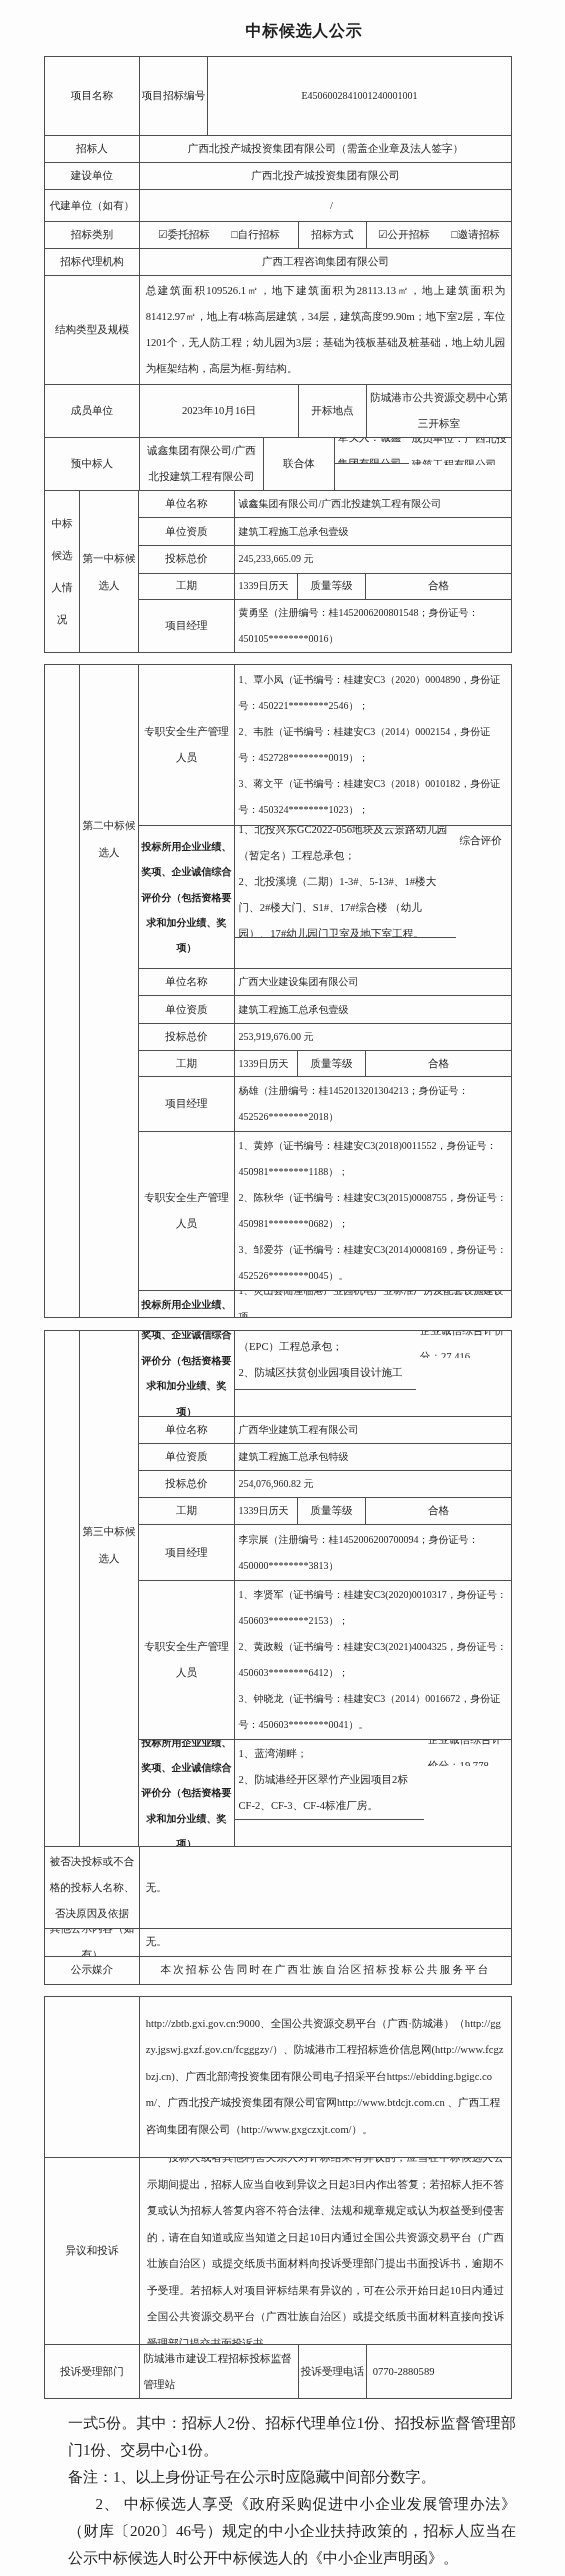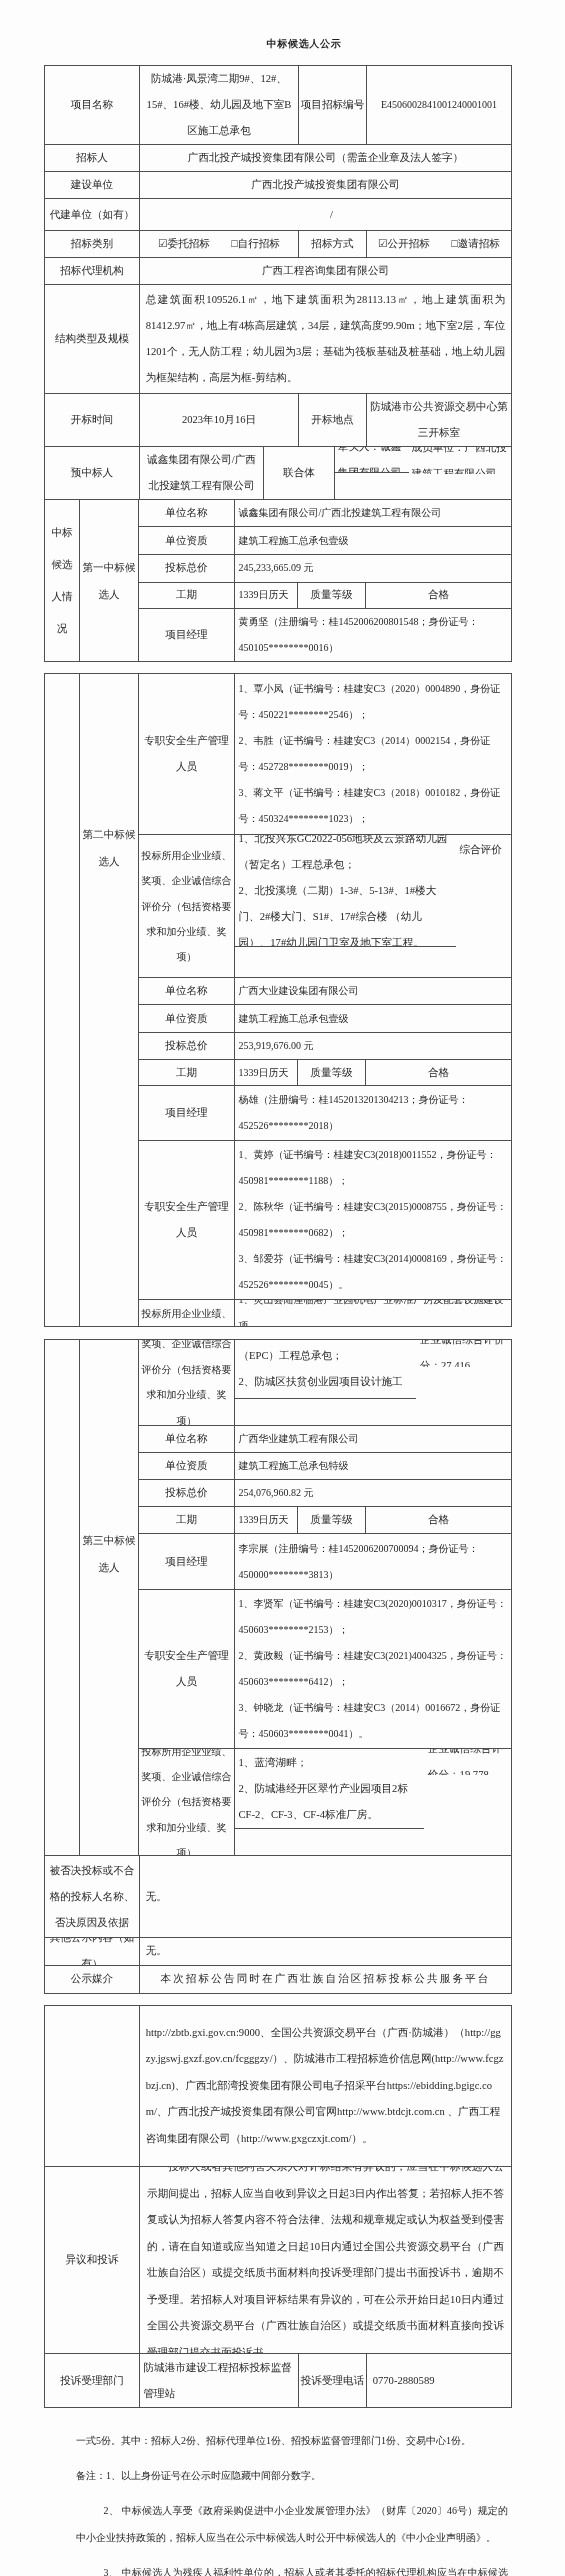--- a/index.html
+++ b/index.html
@@ -1,17 +1,17 @@
 <!DOCTYPE html>
 <html style="font-size:11.3px"><head>
 <meta charset="utf-8">
 <style>
   html,body{margin:0;padding:0;background:#fdfdfd;}
   body{width:565px;font-family:"Liberation Serif","DejaVu Serif",serif;color:#1f1f1f;}
-  .doc-title{padding-top:37px;margin-bottom:14px;text-align:center;font-size:10px;font-weight:bold;letter-spacing:0.7px;margin-left:43px;}
+  .doc-title{padding-top:21px;margin-bottom:14px;text-align:center;font-size:16px;font-weight:bold;letter-spacing:0.7px;margin-left:43px;}
   .seg{margin:0 53px 0 44px;border:1.4px solid #4e4e4e;background:#fdfdfd;}
   .seg + .seg{margin-top:11.3px;}
   .row{display:flex;border-bottom:1.4px solid #4e4e4e;box-sizing:border-box;}
   .seg > .row:last-child{border-bottom:none;}
   .c{box-sizing:border-box;border-right:1.4px solid #4e4e4e;display:flex;align-items:center;font-size:10.6px;line-height:26px;overflow:hidden;}
   .row .c:last-child, .mrow .c:last-child{border-right:none;}
   .lab{justify-content:center;text-align:center;padding:0 1.4px;}
   .val{padding:0 5.7px;text-align:left;}
   .ctr{justify-content:center;text-align:center;padding:0 2.8px;}
   .ml{white-space:pre-line;}
@@ -21,45 +21,44 @@
   .wA{width:35px;}.wB{width:59px;}.wC{width:96px;}.w89{width:63px;}
   .col{flex-direction:row;align-items:stretch;padding:0;display:flex;}
   .col > .sub{box-sizing:border-box;border-bottom:1.4px solid #4e4e4e;display:flex;align-items:center;font-size:10.6px;line-height:26px;overflow:hidden;}
   .col > .sub:last-child{border-bottom:none;}
   .main{flex:1;display:flex;flex-direction:column;}
   .mrow{display:flex;border-bottom:1.4px solid #4e4e4e;box-sizing:border-box;}
   .main > .mrow:last-child{border-bottom:none;}
   .vert{line-height:32px;}
   .rank{line-height:27px;}
   .dcell{font-size:10px;line-height:26px;padding:0 3.5px;text-align:left;}
-  .perf-label{font-size:10px;line-height:25.4px;}
+  .perf-label{font-size:10px;line-height:25.4px;font-weight:bold;}
   .h37{height:26px;}.h38{height:27px;}.h39{height:27.6px;}.h40{height:28px;}.h43{height:30px;}.h45{height:32px;gap:12px;}
   .h74{height:52px;}.h75{height:53px;}.h78{height:55px;}.h79{height:56px;}.h84{height:59px;}
   .h112{height:79px;}.h113{height:80px;}.h116{height:82px;}.h122{height:86px;}.h150{height:106px;}
   .h154{height:109px;}.h159{height:112px;}.h202{height:143px;}.h225{height:159px;}.h228{height:161px;}
   .h264{height:187px;}.h430{height:304px;}.h493{height:348px;}.h607{height:429px;}
   .bspacer{box-sizing:border-box;}
   .blabel{display:flex;align-items:center;justify-content:center;text-align:center;font-size:10.6px;}
   .media-line{letter-spacing:2.1px;justify-content:center;text-align:center;}
   .urlblock{word-break:break-all;line-height:26.5px;}
   .para{display:block;padding:5.7px 7px;text-align:justify;line-height:26.5px;font-size:10.6px;}
   .para-indent{text-indent:2em;}
   .notes{margin:0 49px 0 44px;padding:11.3px 0 20px 24px;}
-  .notes p{margin:8px;font-size:10px;line-height:27px;text-align:justify;}
+  .notes p{margin:0;font-size:15px;line-height:27px;text-align:justify;}
   .notes .indent-item{text-indent:27.6px;}
 </style>
 </head>
 <body>
 
 <div class="doc-title">中标候选人公示</div>
 
 <div class="seg">
   <div class="row h112">
     <div class="c w135 lab">项目名称</div>
-    <div class="c w225 ctr">防城港·凤景湾二期9#、12#、15#、16#楼、幼儿园及地下室B区施工总承包</div>
     <div class="c w96 lab">项目招标编号</div>
     <div class="c wlast ctr fs14">E4506002841001240001001</div>
   </div>
   <div class="row h38">
     <div class="c w135 lab">招标人</div>
     <div class="c wlast ctr">广西北投产城投资集团有限公司（需盖企业章及法人签字）</div>
   </div>
   <div class="row h38">
     <div class="c w135 lab">建设单位</div>
     <div class="c wlast ctr">广西北投产城投资集团有限公司</div>
@@ -76,21 +75,21 @@
   </div>
   <div class="row h38">
     <div class="c w135 lab">招标代理机构</div>
     <div class="c wlast ctr">广西工程咨询集团有限公司</div>
   </div>
   <div class="row h154">
     <div class="c w135 lab">结构类型及规模</div>
     <div class="c wlast val jst">总建筑面积109526.1㎡，地下建筑面积为28113.13㎡，地上建筑面积为81412.97㎡，地上有4栋高层建筑，34层，建筑高度99.90m；地下室2层，车位1201个，无人防工程；幼儿园为3层；基础为筏板基础及桩基础，地上幼儿园为框架结构，高层为框-剪结构。</div>
   </div>
   <div class="row h75">
-    <div class="c w135 lab">开标时间</div>
+    <div class="c w135 lab">成员单位</div>
     <div class="c w225 ctr">2023年10月16日</div>
     <div class="c w96 lab">开标地点</div>
     <div class="c wlast ctr">防城港市公共资源交易中心第三开标室</div>
   </div>
   <div class="row h75">
     <div class="c w135 lab">预中标人</div>
     <div class="c ctr" style="width:124px">诚鑫集团有限公司/广西北投建筑工程有限公司</div>
     <div class="c lab" style="width:71px">联合体</div>
     <div class="c wlast col">
       <div class="sub h37 fs14" style="padding:0 2.8px">牵头人：诚鑫集团有限公司</div>

